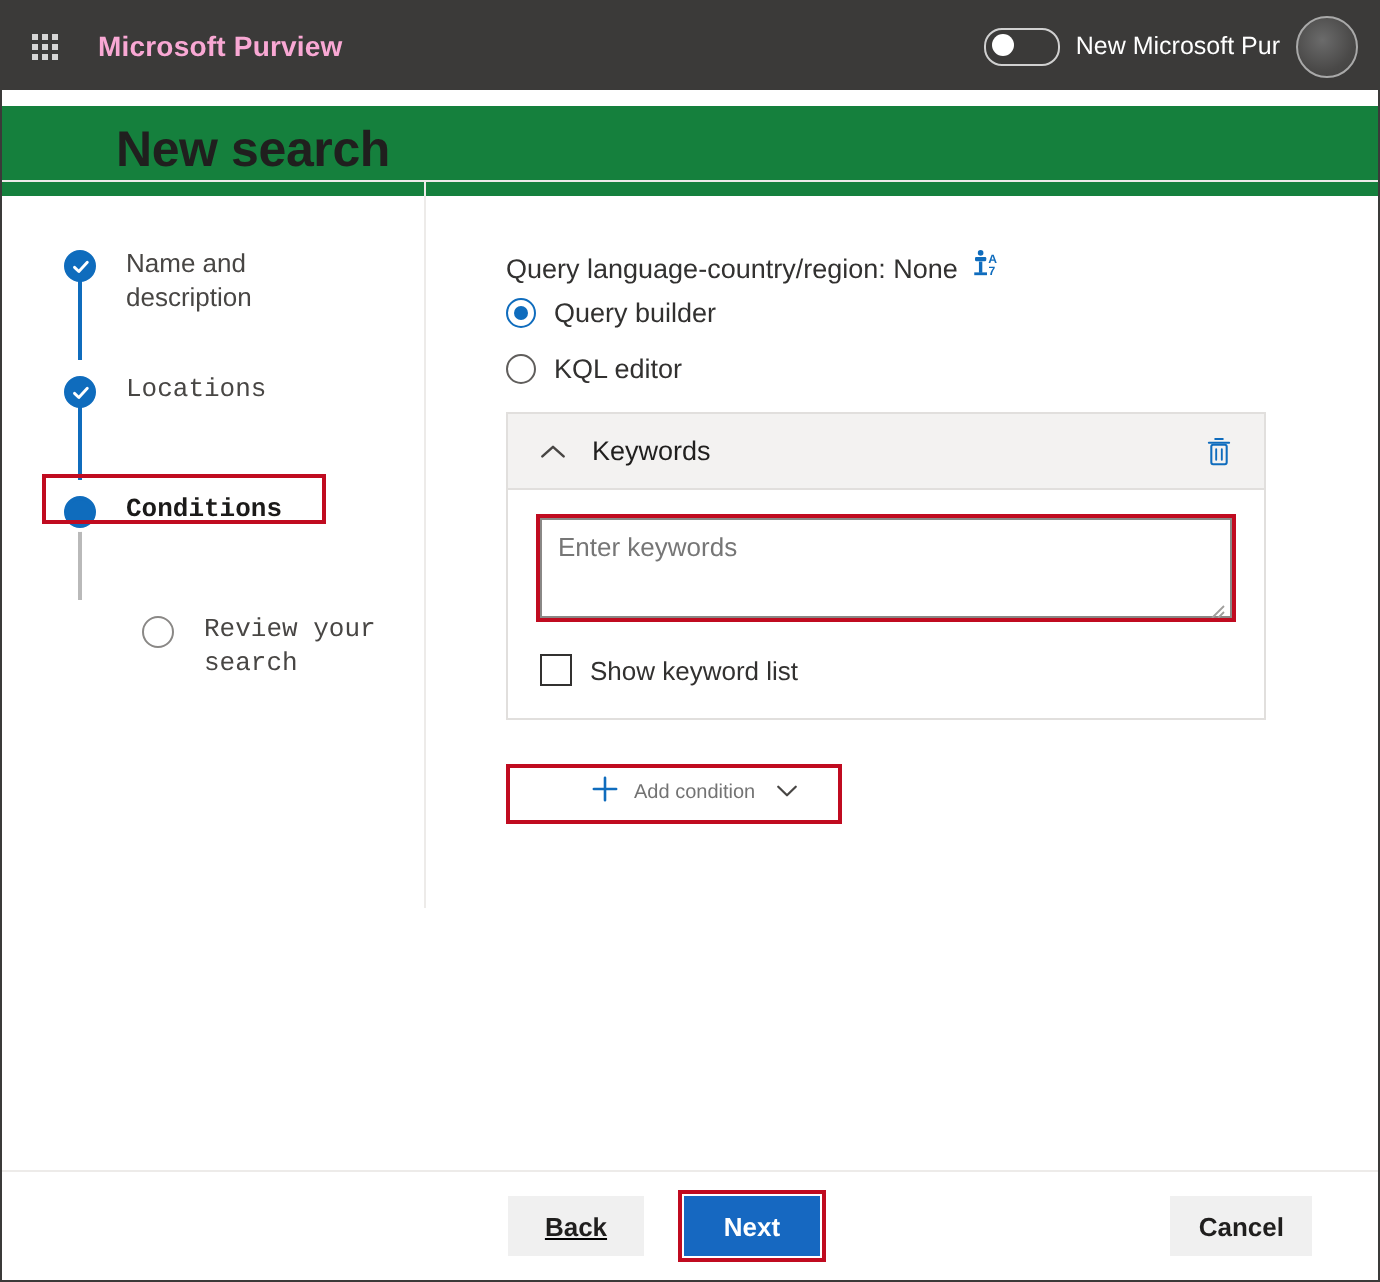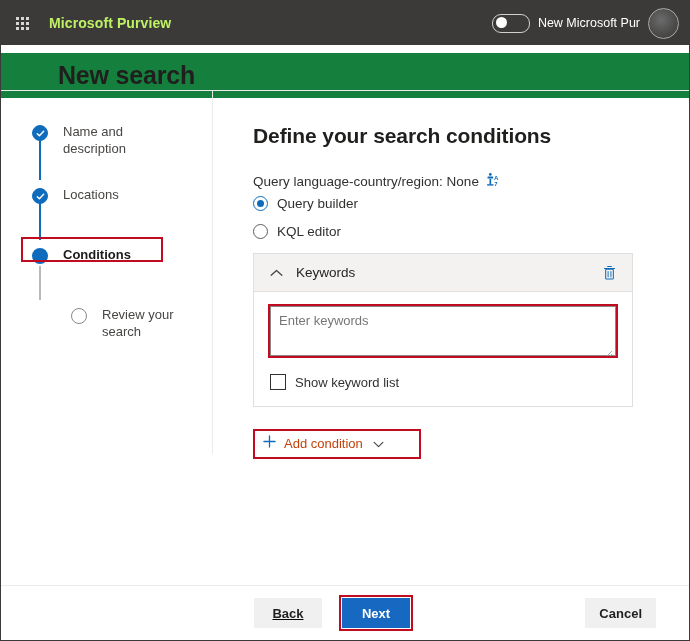--- a/index.html
+++ b/index.html
@@ -49,21 +49,21 @@
     grid-template-rows: repeat(3, 3px);
     gap: 2px;
   }
   .waffle-grid i {
     display: block;
     width: 3px;
     height: 3px;
     background: #d6d6d6;
   }
   .suite-title {
-    color: #bef264;
+    color: #f9a8d4;
     font-size: 14px;
     font-weight: 600;
     margin-left: 14px;
     white-space: nowrap;
     letter-spacing: 0.1px;
   }
   .suite-right {
     margin-left: auto;
     display: flex;
     align-items: center;
@@ -151,21 +151,21 @@
 
   
   .step {
     position: relative;
     display: flex;
     align-items: flex-start;
     padding-left: 40px;
     min-height: 48px;
     cursor: pointer;
   }
-  .step + .step { margin-top: 0; }
+  .step + .step { margin-top: 0; font-family: Liberation Mono, monospace; }
   .step-marker {
     position: absolute;
     left: 39px;
     top: 1px;
     width: 16px;
     height: 16px;
     border-radius: 50%;
     box-sizing: border-box;
     transform: translateX(-50%);
     z-index: 2;
@@ -367,22 +367,23 @@
   .add-cond-btn {
     display: inline-flex;
     align-items: center;
     gap: 8px;
     height: 28px;
     padding: 0 12px 0 10px;
     background: #ffffff;
     border: none;
     cursor: pointer;
     font-family: "Liberation Sans", "DejaVu Sans", sans-serif;
-    font-size: 13px;
-    color: #c2410c;
+    font-size: 10px;
+    color: #737373;
+    margin-left: 33px;
   }
   .plus-icon { display: block; }
   .caret-icon { display: block; margin-left: 2px; }
 
   
   .footer {
     position: absolute;
     bottom: 0; left: 0;
     width: 100%;
     height: 55px;
@@ -489,21 +490,20 @@
       <div class="step" style="height:50px;margin-left:39px;">
         <div class="step-marker todo"></div>
         <div class="step-label">Review your search</div>
       </div>
 
       <div class="annot-box" style="left:20px;top:146px;width:142px;height:25px;"></div>
     </div>
 
     <div class="main-pane">
 
-      <h1 class="section-title">Define your search conditions</h1>
 
       <div class="query-lang-row">
         <span class="query-lang-text">Query language-country/region: None</span>
         <span class="lang-icon">
           <svg width="15" height="15" viewBox="0 0 16 16">
             <circle cx="4.6" cy="2.6" r="1.5" fill="#0f6cbd"></circle>
             <rect x="1.6" y="4.8" width="6" height="2.2" rx="0.6" fill="#0f6cbd"></rect>
             <rect x="3.7" y="7.2" width="1.8" height="6" fill="#0f6cbd"></rect>
             <rect x="1.2" y="13" width="6.8" height="1.5" fill="#0f6cbd"></rect>
             <text x="8.6" y="8.2" font-family="Liberation Sans, sans-serif" font-size="6.5" font-weight="700" fill="#0f6cbd">A</text>

